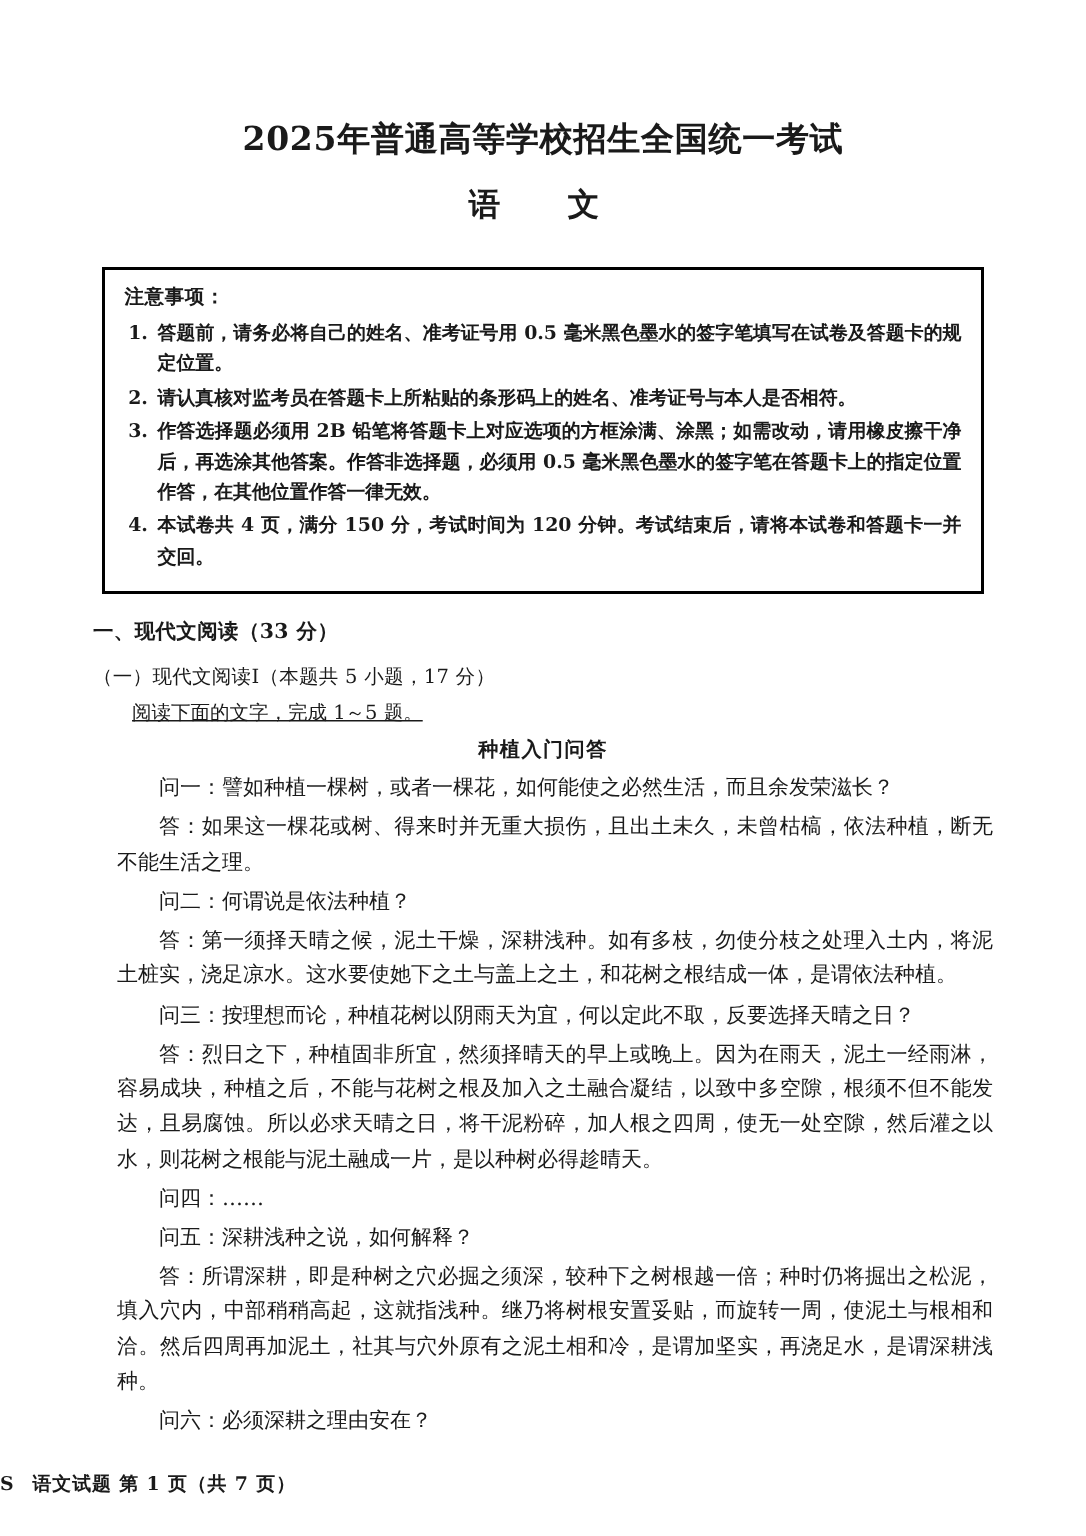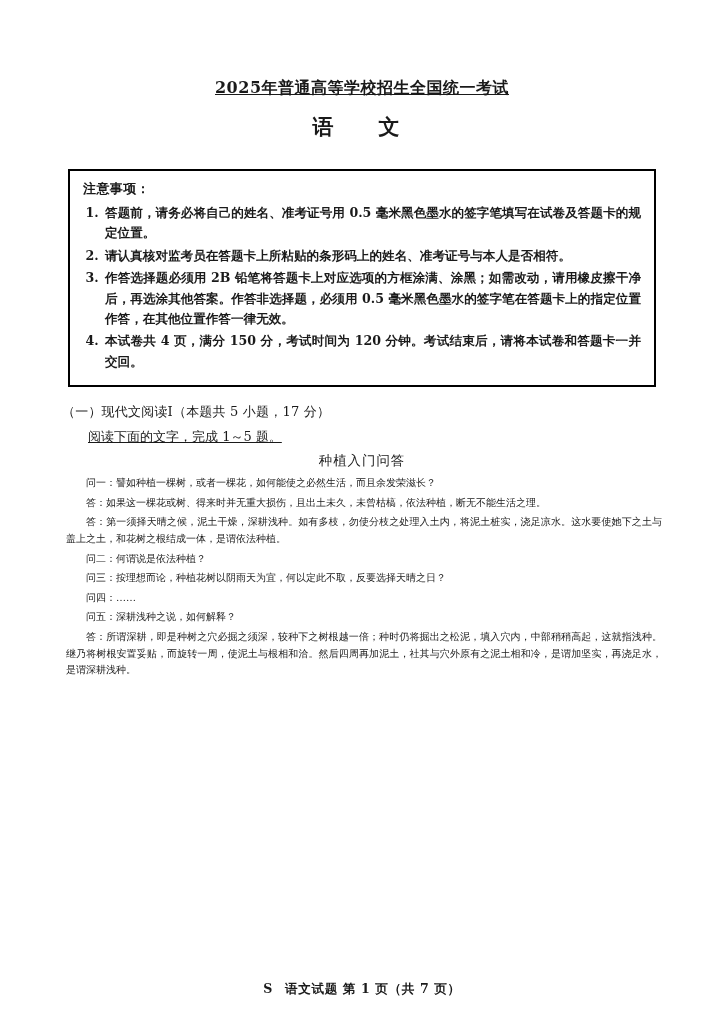--- a/index.html
+++ b/index.html
@@ -17,25 +17,24 @@
   }
   .page {
     width: 724px;
     height: 1024px;
     box-sizing: border-box;
     padding: 78px 62px 18px 62px;
     position: relative;
   }
   .exam-title {
     text-align: center;
-    font-size: 16px;
+    font-size: 22px;
     font-weight: bold;
     letter-spacing: 0.5px;
     margin: 0 0 14px 0;
-    text-decoration: underline;
   }
   .subject-title {
     text-align: center;
     font-size: 21px;
     font-weight: bold;
     letter-spacing: 12px;
     margin: 0 0 28px 0;
   }
   .notice-box {
     border: 2px solid #000;
@@ -74,37 +73,37 @@
   .indent-line {
     font-size: 13px;
     line-height: 1.62;
     text-indent: 2em;
     margin: 0 0 5px 0;
     text-decoration: underline;
   }
   .passage-title {
     text-align: center;
     font-size: 13.4px;
-    font-weight: normal;
+    font-weight: bold;
     margin: 2px 0 5px 0;
     letter-spacing: 1px;
   }
   .para {
-    font-size: 10px;
+    font-size: 14px;
     line-height: 1.66;
     text-indent: 2em;
-    margin: 0 0 3px 4px;
+    margin: 0 0 3px 16px;
     text-align: justify;
   }
   .footer {
     position: absolute;
     left: 0;
     right: 0;
     bottom: 26px;
-    text-align: center;
+    text-align: left;
     font-size: 12.6px;
     font-weight: bold;
     letter-spacing: 0.6px;
   }
   .footer .mark {
     margin-right: 12px;
   }
 </style>
 </head>
 <body>
@@ -117,30 +116,33 @@
   <div class="notice-box">
     <div class="notice-head">注意事项：</div>
     <ol class="notice-list">
       <li>答题前，请务必将自己的姓名、准考证号用 0.5 毫米黑色墨水的签字笔填写在试卷及答题卡的规定位置。</li>
       <li>请认真核对监考员在答题卡上所粘贴的条形码上的姓名、准考证号与本人是否相符。</li>
       <li>作答选择题必须用 2B 铅笔将答题卡上对应选项的方框涂满、涂黑；如需改动，请用橡皮擦干净后，再选涂其他答案。作答非选择题，必须用 0.5 毫米黑色墨水的签字笔在答题卡上的指定位置作答，在其他位置作答一律无效。</li>
       <li>本试卷共 4 页，满分 150 分，考试时间为 120 分钟。考试结束后，请将本试卷和答题卡一并交回。</li>
     </ol>
   </div>
 
+  <div class="section-head">一、现代文阅读（33 分）</div>
   <div class="subsection-head">（一）现代文阅读Ⅰ（本题共 5 小题，17 分）</div>
   <div class="indent-line">阅读下面的文字，完成 1～5 题。</div>
   <div class="passage-title">种植入门问答</div>
 
   <div class="para">问一：譬如种植一棵树，或者一棵花，如何能使之必然生活，而且余发荣滋长？</div>
   <div class="para">答：如果这一棵花或树、得来时并无重大损伤，且出土未久，未曾枯槁，依法种植，断无不能生活之理。</div>
+  <div class="para">问二：何谓说是依法种植？</div>
   <div class="para">答：第一须择天晴之候，泥土干燥，深耕浅种。如有多枝，勿使分枝之处理入土内，将泥土桩实，浇足凉水。这水要使她下之土与盖上之土，和花树之根结成一体，是谓依法种植。</div>
-  <div class="para">问二：何谓说是依法种植？</div>
   <div class="para">问三：按理想而论，种植花树以阴雨天为宜，何以定此不取，反要选择天晴之日？</div>
+  <div class="para">答：烈日之下，种植固非所宜，然须择晴天的早上或晚上。因为在雨天，泥土一经雨淋，容易成块，种植之后，不能与花树之根及加入之土融合凝结，以致中多空隙，根须不但不能发达，且易腐蚀。所以必求天晴之日，将干泥粉碎，加人根之四周，使无一处空隙，然后灌之以水，则花树之根能与泥土融成一片，是以种树必得趁晴天。</div>
   <div class="para">问四：……</div>
   <div class="para">问五：深耕浅种之说，如何解释？</div>
   <div class="para">答：所谓深耕，即是种树之穴必掘之须深，较种下之树根越一倍；种时仍将掘出之松泥，填入穴内，中部稍稍高起，这就指浅种。继乃将树根安置妥贴，而旋转一周，使泥土与根相和洽。然后四周再加泥土，社其与穴外原有之泥土相和冷，是谓加坚实，再浇足水，是谓深耕浅种。</div>
+  <div class="para">问六：必须深耕之理由安在？</div>
 
   <div class="footer">
     <span class="mark">S</span><span>语文试题 第 1 页（共 7 页）</span>
   </div>
 
 </div>
 
 </body></html>

